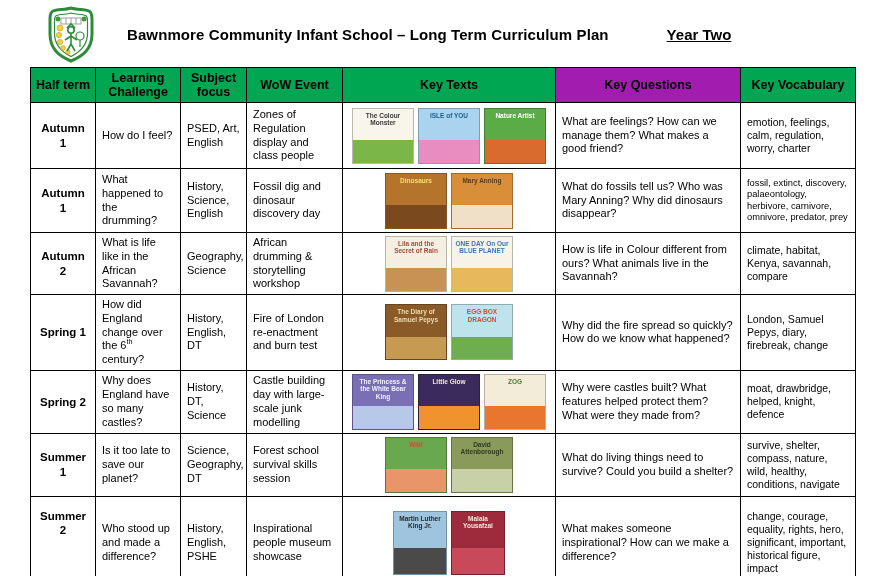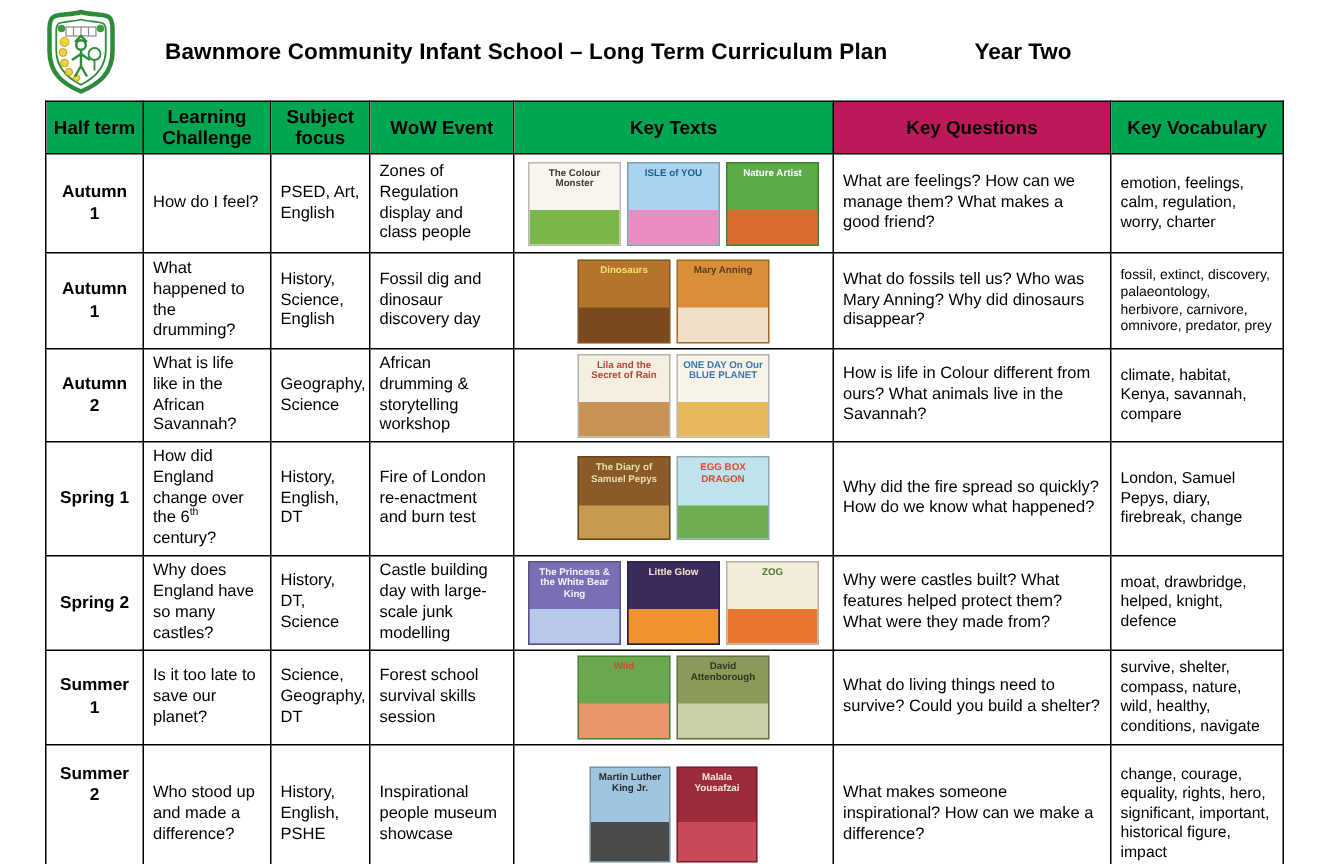--- a/index.html
+++ b/index.html
@@ -1,23 +1,23 @@
 <!DOCTYPE html>
 <html><head>
 <meta charset="utf-8">
 <style>
   html,body{margin:0;padding:0;background:#ffffff;}
   body{width:884px;height:576px;font-family:"Liberation Sans",sans-serif;color:#000;}
   .page{position:relative;width:884px;height:576px;overflow:hidden;}
 
   
-  .top{display:flex;align-items:center;height:62px;padding-left:30px;padding-top:3px;}
+  .top{display:flex;align-items:center;height:62px;padding-left:47px;padding-top:3px;}
   .logo{width:48px;height:57px;flex:0 0 auto;}
   .title{font-weight:bold;font-size:15px;margin-left:32px;letter-spacing:.1px;}
-  .year{font-weight:bold;font-size:15px;margin-left:58px;}
+  .year{font-weight:bold;font-size:15px;margin-left:58px;text-decoration:underline;}
 
   
   table{border-collapse:collapse;table-layout:fixed;margin-left:30px;margin-top:2px;width:825px;}
   th,td{border:1.6px solid #000;padding:3px 6px;vertical-align:middle;overflow:hidden;}
   th{font-weight:bold;font-size:12.5px;height:30px;text-align:center;padding:2px 3px;}
   td{font-size:11px;line-height:1.25;}
   .term-cell{font-weight:bold;text-align:center;font-size:11.5px;}
   .vocab{font-size:10.5px;margin-left:16px;}
   .vsmall{font-size:9.3px;line-height:1.2;}
   .r0{height:66px}.r1{height:64px}.r2{height:60px}.r3{height:55px}
@@ -81,21 +81,21 @@
         <col style="width:185px">
       <col style="width:115px">
     </colgroup>
     <thead>
       <tr>
         <th style="background: rgb(0, 166, 81);">Half term</th>
         <th style="background: rgb(0, 166, 81);">Learning Challenge</th>
         <th style="background: rgb(0, 166, 81);">Subject focus</th>
         <th style="background: rgb(0, 166, 81);">WoW Event</th>
         <th style="background: rgb(0, 166, 81);">Key Texts</th>
-        <th style="background: #be185d;">Key Questions</th>
+        <th style="background: #a21caf;">Key Questions</th>
         <th style="background: rgb(0, 166, 81);">Key Vocabulary</th>
       </tr>
     </thead>
     <tbody>
 
       <tr class="r0">
         <td class="term-cell">Autumn 1</td>
         <td>How do I feel?</td>
         <td>PSED, Art, English</td>
         <td>Zones of Regulation display and class people</td>

